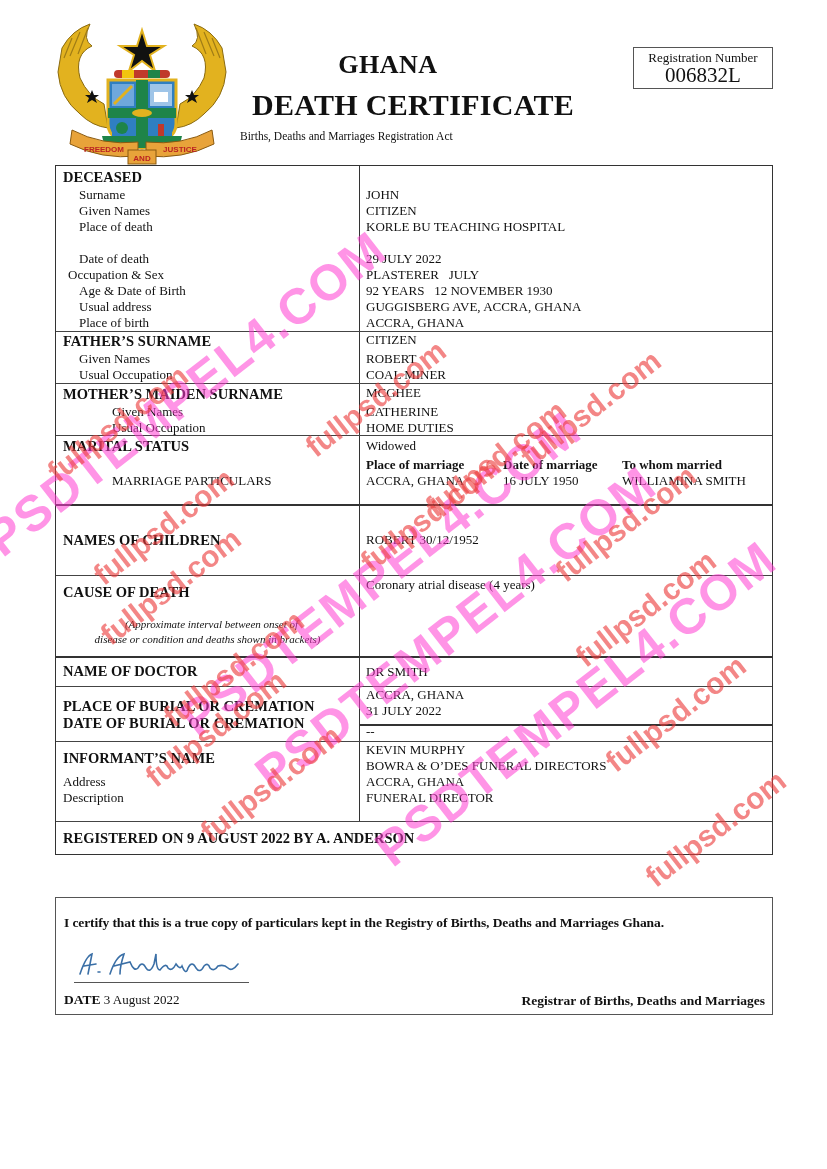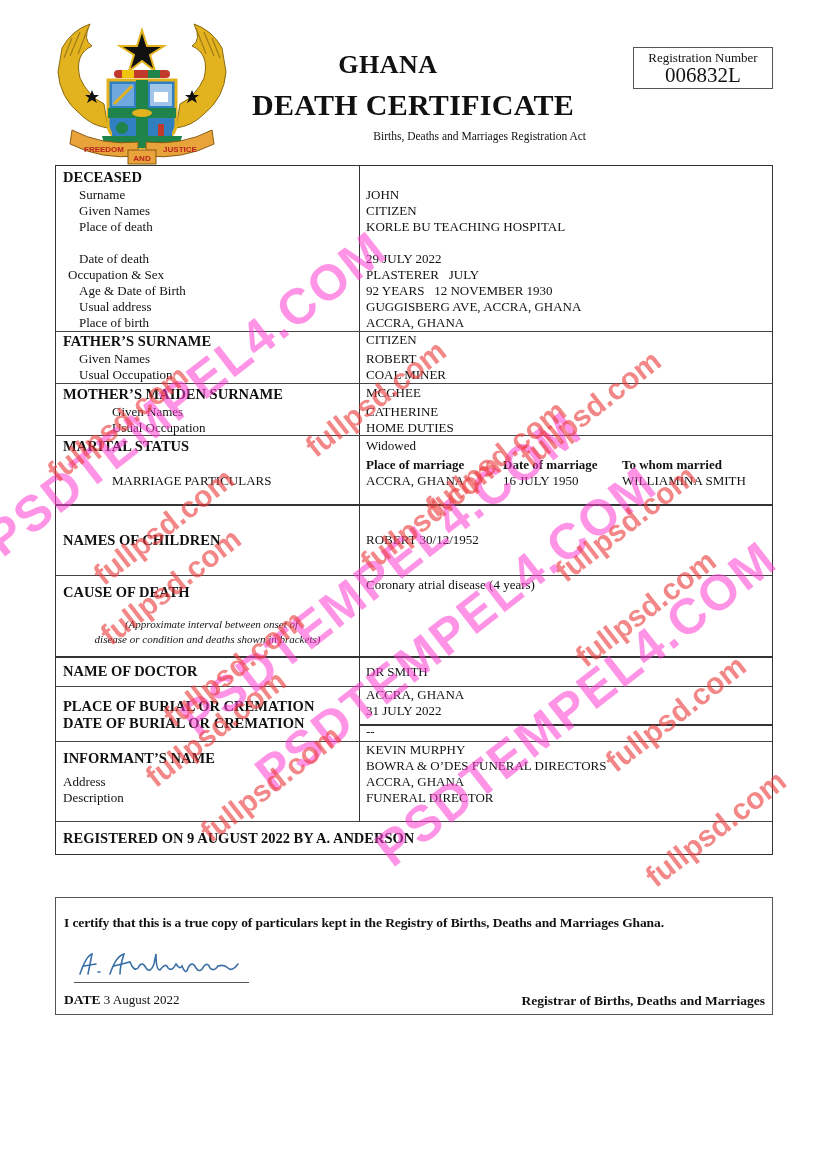--- a/index.html
+++ b/index.html
@@ -7,21 +7,21 @@
       width: 827px; height: 1169px; position: relative; overflow: hidden;
       font-family: "Liberation Serif", "DejaVu Serif", serif; color: #111;
     }
     .abs { position: absolute; }
 
     
     #coat { left: 52px; top: 18px; width: 180px; height: 148px; }
 
     .title-ghana { left: 240px; top: 50px; width: 296px; text-align: center; font-weight: bold; font-size: 26px; letter-spacing: 0.5px; }
     .title-dc { left: 240px; top: 88px; width: 346px; text-align: center; font-weight: bold; font-size: 30px; letter-spacing: 0.3px; }
-    .title-act { left: 240px; top: 130px; width: 346px; text-align: right; font-size: 11.5px; }
+    .title-act { left: 240px; top: 130px; width: 346px; text-align: left; font-size: 11.5px; }
 
     .regbox { left: 633px; top: 47px; width: 138px; height: 40px; border: 1px solid #555; text-align: center; }
     .regbox .lbl { font-size: 13px; margin-top: 2px; }
     .regbox .num { font-size: 21px; line-height: 18px; }
 
     
     .tbl { left: 55px; top: 165px; width: 716px; height: 688px; border: 1px solid #333; }
     .divv { position: absolute; left: 303px; width: 1px; background: #333; }
     .hline { position: absolute; left: 0; height: 1px; background: #444; }
     .cell-text { position: absolute; font-size: 13px; line-height: 16px; white-space: nowrap; }

